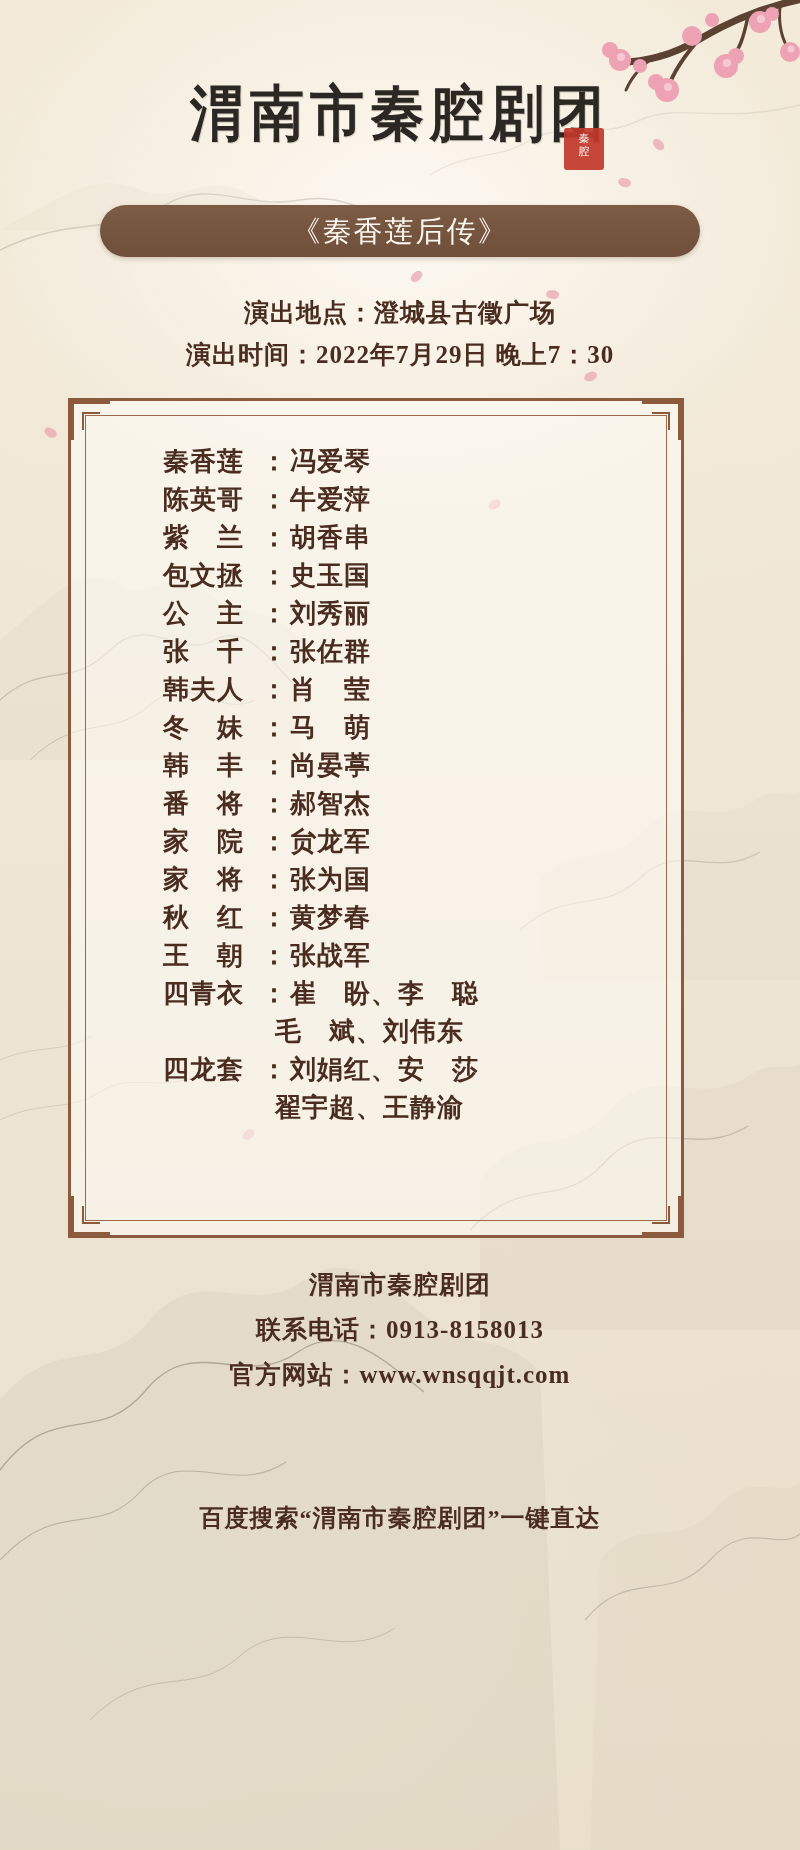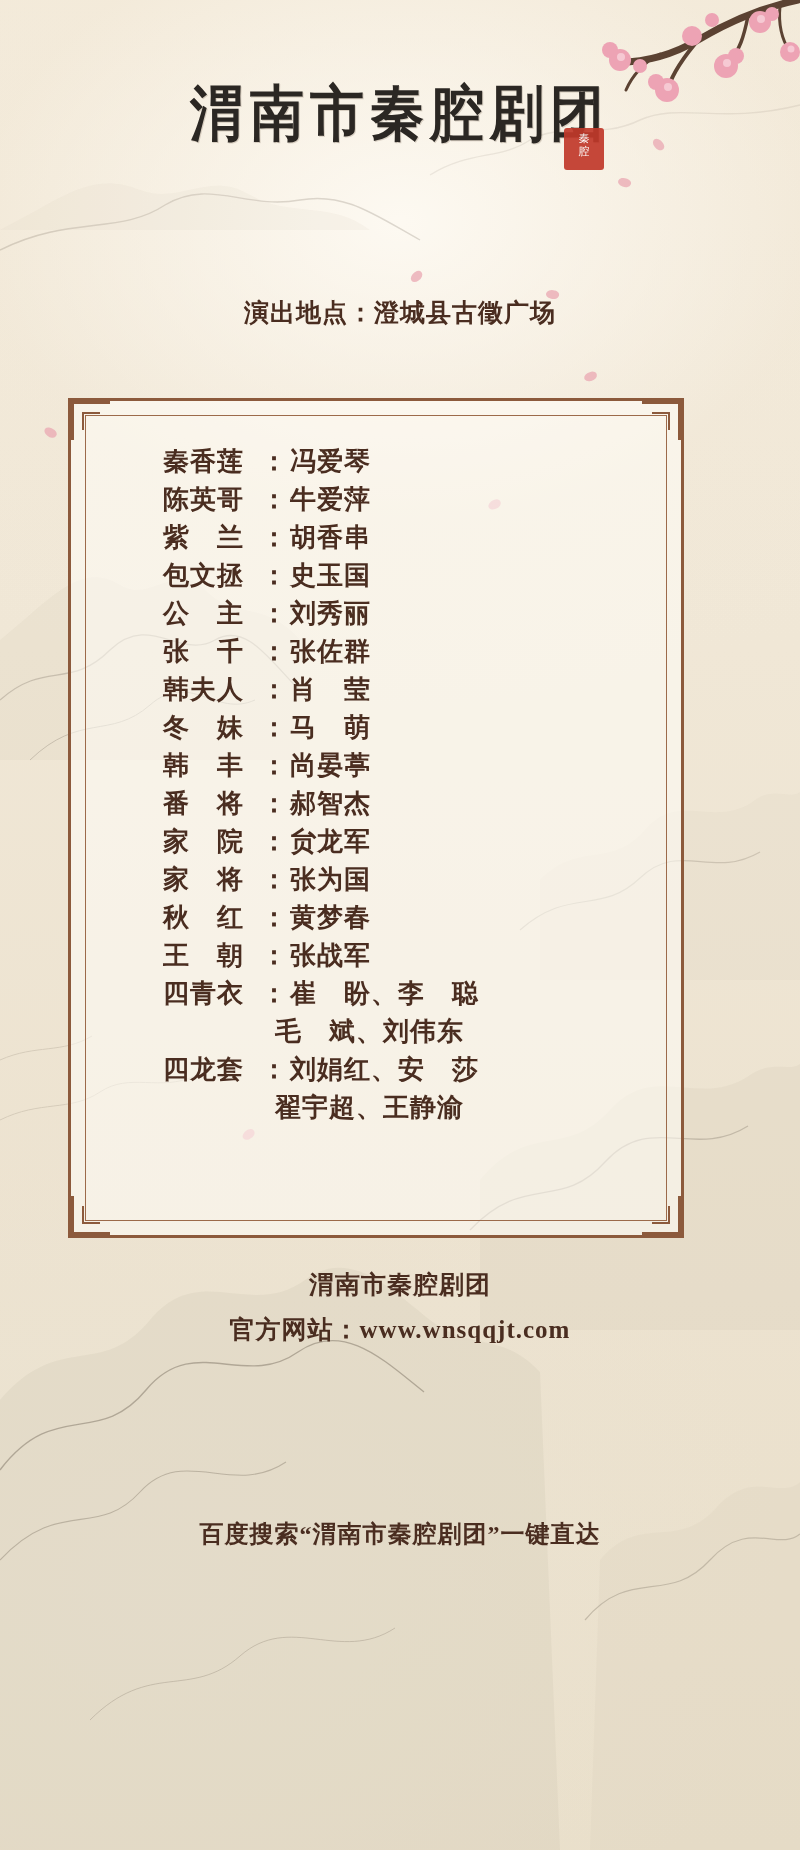--- a/index.html
+++ b/index.html
@@ -213,21 +213,20 @@
   .baidu {
     position: absolute;
     top: 1502px;
     left: 0;
     width: 800px;
     text-align: center;
     font-size: 24px;
     font-weight: bold;
     color: #4a2d20;
     letter-spacing: 1px;
-    margin-top: 16px;
   }
 </style>
 </head>
 <body>
 
 <div class="poster">
 
   <div class="bg-art">
     <svg width="800" height="1850" viewBox="0 0 800 1850" xmlns="http://www.w3.org/2000/svg">
       <g opacity="0.22" fill="none" stroke="#6d6253" stroke-width="1.4">
@@ -305,23 +304,25 @@
   <div class="petal" style="top:428px; left:44px; transform:rotate(40deg);"></div>
   <div class="petal" style="top:500px; left:488px; transform:rotate(-20deg);"></div>
   <div class="petal" style="top:140px; left:652px; transform:rotate(55deg);"></div>
   <div class="petal" style="top:1130px; left:242px; transform:rotate(-28deg);"></div>
 
   <div class="title-wrap">
     <span class="troupe-title">渭南市秦腔剧团</span>
     <span class="seal">秦腔</span>
   </div>
 
+  <div class="banner">《秦香莲后传》</div>
 
   <div class="showinfo">
     <div class="line">演出地点：澄城县古徵广场</div>
+    <div class="line">演出时间：2022年7月29日 晚上7：30</div>
   </div>
 
   <div class="frame">
     <div class="frame-inner"></div>
     <div class="corner tl"></div>
     <div class="corner tr"></div>
     <div class="corner bl"></div>
     <div class="corner br"></div>
 
     <div class="cast-list">
@@ -341,18 +342,19 @@
       <div class="cast-row"><span class="cast-role">王　朝</span><span class="cast-sep">：</span><span class="cast-actor">张战军</span></div>
       <div class="cast-row"><span class="cast-role">四青衣</span><span class="cast-sep">：</span><span class="cast-actor">崔　盼、李　聪</span></div>
       <div class="cast-row cont"><span class="cast-actor">毛　斌、刘伟东</span></div>
       <div class="cast-row"><span class="cast-role">四龙套</span><span class="cast-sep">：</span><span class="cast-actor">刘娟红、安　莎</span></div>
       <div class="cast-row cont"><span class="cast-actor">翟宇超、王静渝</span></div>
     </div>
   </div>
 
   <div class="footer">
     <div class="fline">渭南市秦腔剧团</div>
+    <div class="fline">联系电话：0913-8158013</div>
     <div class="fline web">官方网站：www.wnsqqjt.com</div>
   </div>
 
   <div class="baidu">百度搜索“渭南市秦腔剧团”一键直达</div>
 
 </div>
 
 </body></html>

